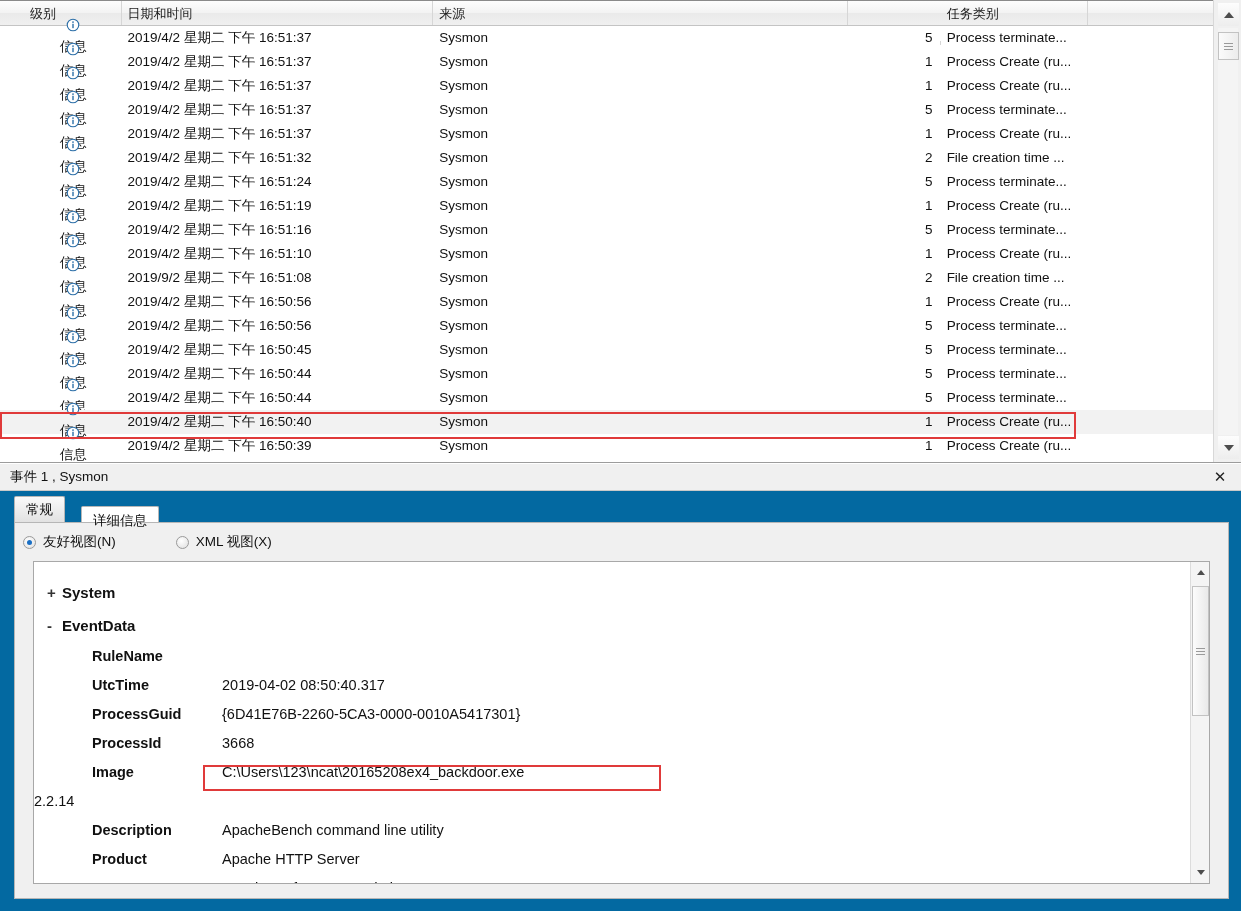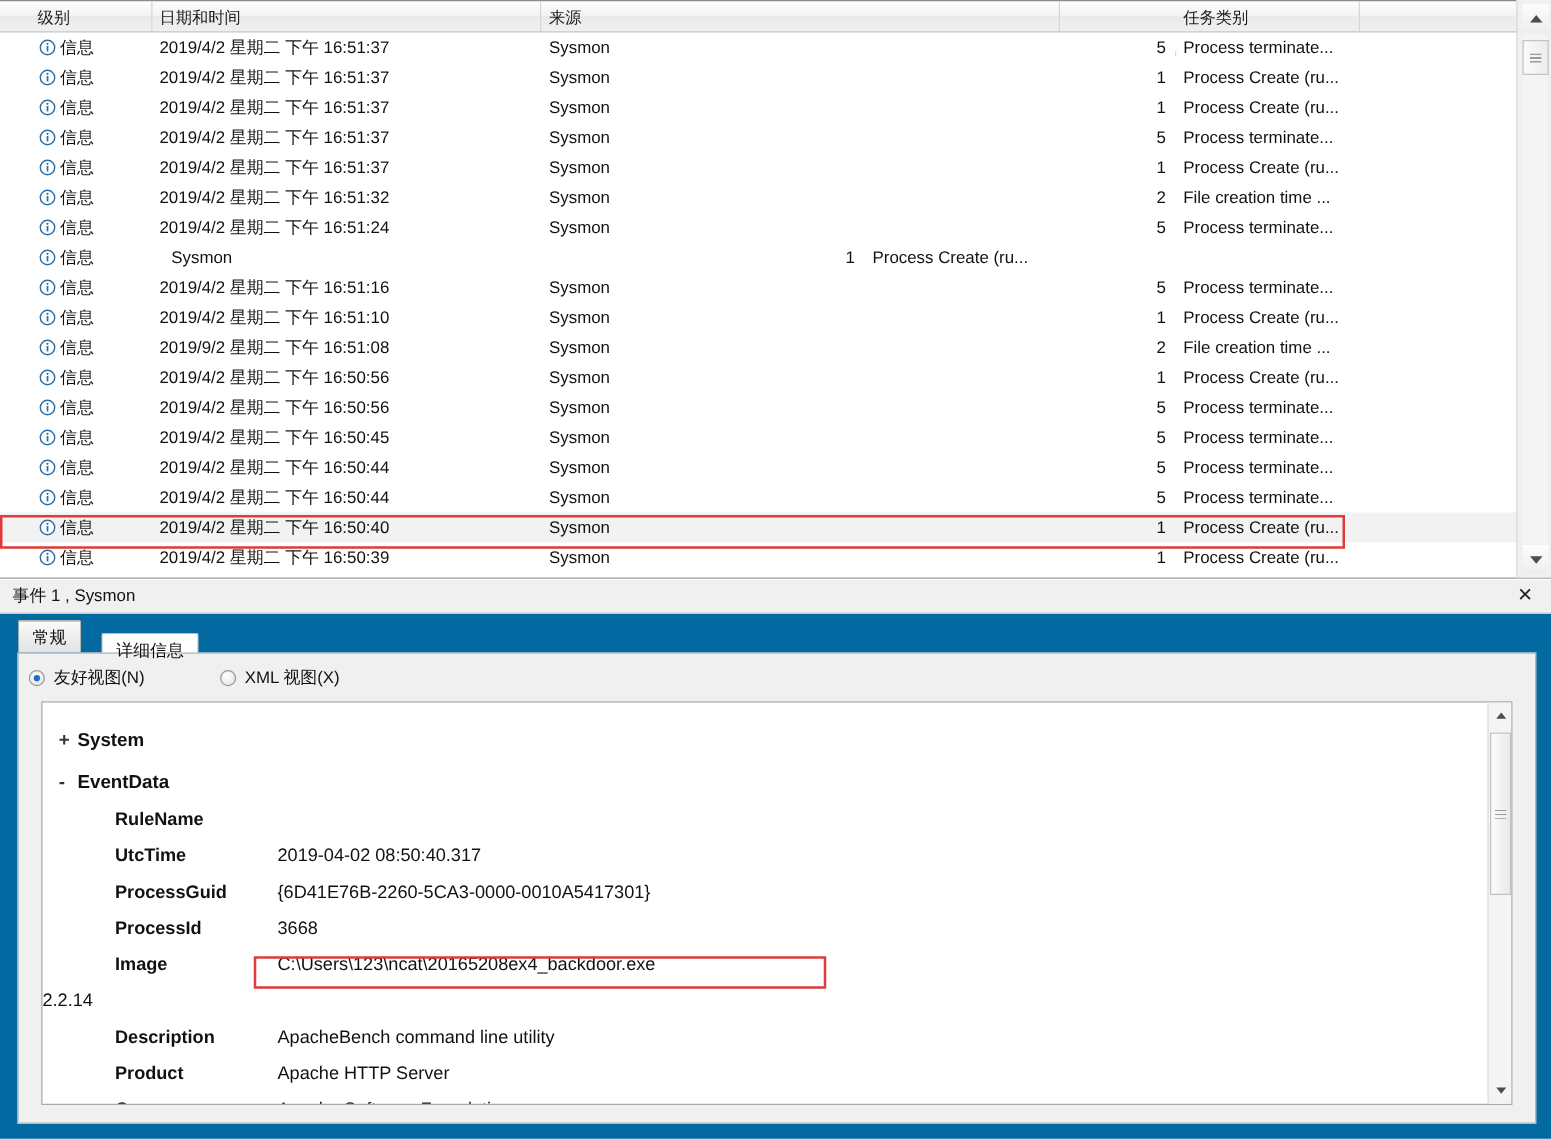--- a/index.html
+++ b/index.html
@@ -73,21 +73,21 @@
   .cell {
     box-sizing: border-box;
     padding: 0 6px;
     font-size: 13.5px;
     color: #111;
     white-space: nowrap;
     overflow: hidden;
     line-height: 24px;
   }
   .cell.num { text-align: right; padding-right: 8px; }
-  .cell.level { display: flex; align-items: center; gap: 3px; padding-left: 7px; }
+  .cell.level { display: flex; align-items: center; gap: 3px; padding-left: 7px; flex-direction: column; }
 
   .info-icon {
     width: 14px; height: 14px;
     flex: 0 0 14px;
     display: block;
   }
 
   
   .redbox {
     position: absolute;
@@ -453,20 +453,21 @@
         </div>
         <div class="row">
           <div class="cell level c-level">
             <svg class="info-icon" viewBox="0 0 16 16">
               <circle cx="8" cy="8" r="6.6" fill="#ffffff" stroke="#2c6fa8" stroke-width="1.3"></circle>
               <circle cx="8" cy="4.6" r="1" fill="#2c6fa8"></circle>
               <rect x="7.2" y="6.6" width="1.6" height="5" fill="#2c6fa8"></rect>
             </svg>
             <span>信息</span>
           </div>
+          <div class="cell c-date">2019/4/2 星期二 下午 16:51:19</div>
           <div class="cell c-source">Sysmon</div>
           <div class="cell num c-eid">1</div>
           <div class="cell c-task">Process Create (ru...</div>
           <div class="cell c-pad"></div>
         </div>
         <div class="row">
           <div class="cell level c-level">
             <svg class="info-icon" viewBox="0 0 16 16">
               <circle cx="8" cy="8" r="6.6" fill="#ffffff" stroke="#2c6fa8" stroke-width="1.3"></circle>
               <circle cx="8" cy="4.6" r="1" fill="#2c6fa8"></circle>

